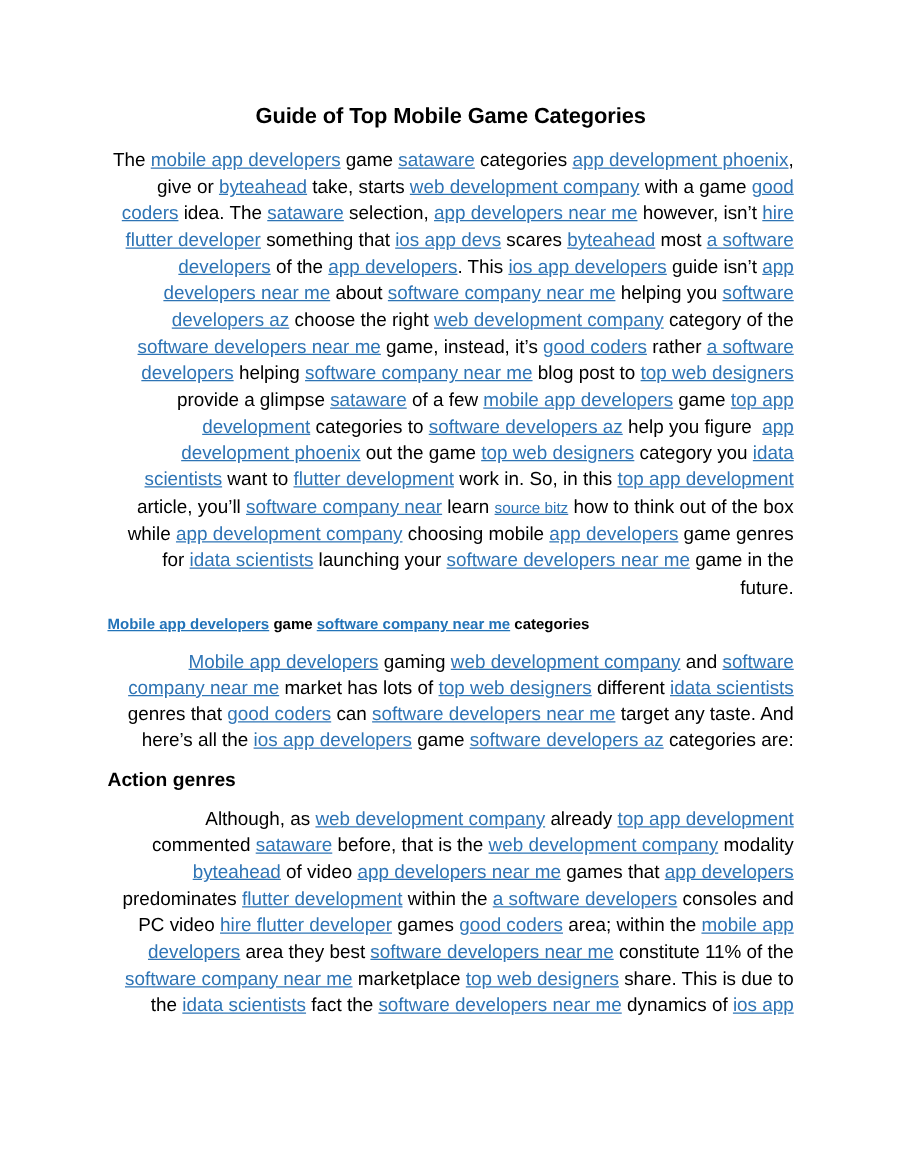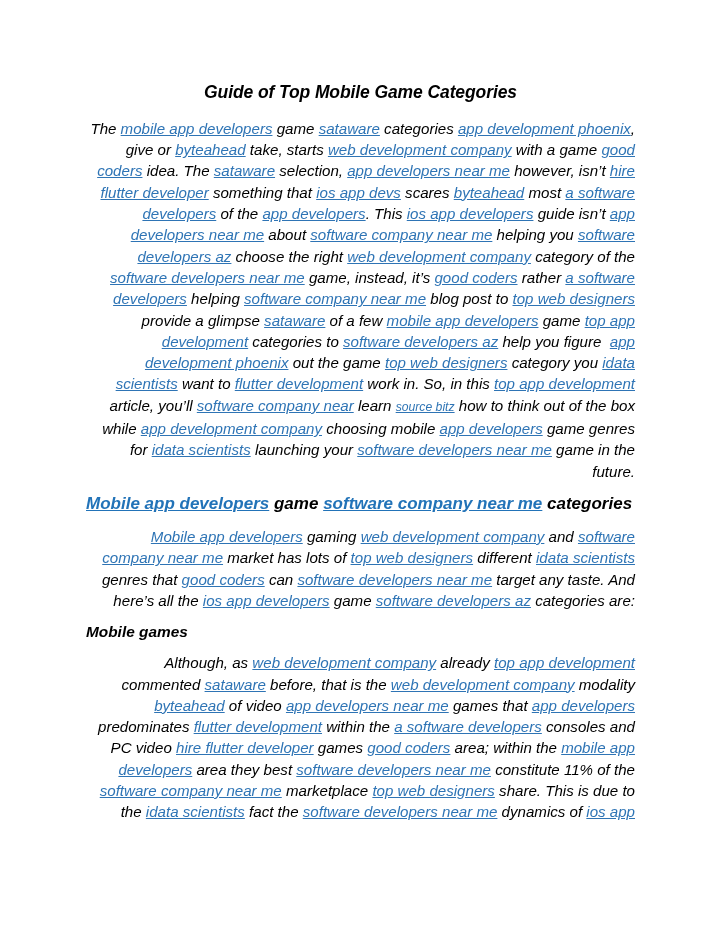--- a/index.html
+++ b/index.html
@@ -15,21 +15,20 @@
     color: #000000;
     overflow: hidden;
   }
   .page {
     position: relative;
     width: 660px;
     height: 931px;
     background: #ffffff;
     box-sizing: border-box;
     padding: 0;
-    font-style: italic;
   }
   .content {
     position: absolute;
     left: 86px;
     top: 82px;
     width: 549px;
   }
   .doc-title {
     font-size: 17.5px;
     font-weight: bold;
@@ -41,21 +40,21 @@
   }
   p.para {
     font-size: 15.1px;
     line-height: 21.3px;
     margin: 0 0 11px 0;
     color: #000000;
     text-align: right;
     word-spacing: 0px;
   }
   h2.heading2 {
-    font-size: 17px;
+    font-size: 12px;
     font-weight: bold;
     margin: 5px 0 11px 0;
     line-height: 1.3;
     color: #000000;
   }
   h3.heading3 {
     font-size: 15.4px;
     font-weight: bold;
     margin: 3px 0 10px 0;
     line-height: 1.3;
@@ -83,18 +82,18 @@
   <div class="content">
 
     <h1 class="doc-title">Guide of Top Mobile Game Categories</h1>
 
     <p class="para"><span>The </span><a class="lnk">mobile app developers</a><span> game </span><a class="lnk">sataware</a><span> categories </span><a class="lnk">app development phoenix</a><span>, give or </span><a class="lnk">byteahead</a><span> take, starts </span><a class="lnk">web development company</a><span> with a game </span><a class="lnk">good coders</a><span> idea. The </span><a class="lnk">sataware</a><span> selection, </span><a class="lnk">app developers near me</a><span> however, isn’t </span><a class="lnk">hire flutter developer</a><span> something that </span><a class="lnk">ios app devs</a><span> scares </span><a class="lnk">byteahead</a><span> most </span><a class="lnk">a software developers</a><span> of the </span><a class="lnk">app developers</a><span>. This </span><a class="lnk">ios app developers</a><span> guide isn’t </span><a class="lnk">app developers near me</a><span> about </span><a class="lnk">software company near me</a><span> helping you </span><a class="lnk">software developers az</a><span> choose the right </span><a class="lnk">web development company</a><span> category of the </span><a class="lnk">software developers near me</a><span> game, instead, it’s </span><a class="lnk">good coders</a><span> rather </span><a class="lnk">a software developers</a><span> helping </span><a class="lnk">software company near me</a><span> blog post to </span><a class="lnk">top web designers</a><span> provide a glimpse </span><a class="lnk">sataware</a><span> of a few </span><a class="lnk">mobile app developers</a><span> game </span><a class="lnk">top app development</a><span> categories to </span><a class="lnk">software developers az</a><span class="spacer-dbl"> help you figure  </span><a class="lnk">app development phoenix</a><span> out the game </span><a class="lnk">top web designers</a><span> category you </span><a class="lnk">idata scientists</a><span> want to </span><a class="lnk">flutter development</a><span> work in. So, in this </span><a class="lnk">top app development</a><span> article, you’ll </span><a class="lnk">software company near</a><span> learn </span><a class="lnk small-link">source bitz</a><span> how to think out of the box while </span><a class="lnk">app development company</a><span> choosing mobile </span><a class="lnk">app developers</a><span> game genres for </span><a class="lnk">idata scientists</a><span> launching your </span><a class="lnk">software developers near me</a><span> game in the future.</span></p>
 
     <h2 class="heading2"><a class="lnk">Mobile app developers</a><span> game </span><a class="lnk">software company near me</a><span> categories</span></h2>
 
     <p class="para"><a class="lnk">Mobile app developers</a><span> gaming </span><a class="lnk">web development company</a><span> and </span><a class="lnk">software company near me</a><span> market has lots of </span><a class="lnk">top web designers</a><span> different </span><a class="lnk">idata scientists</a><span> genres that </span><a class="lnk">good coders</a><span> can </span><a class="lnk">software developers near me</a><span> target any taste. And here’s all the </span><a class="lnk">ios app developers</a><span> game </span><a class="lnk">software developers az</a><span> categories are:</span></p>
 
-    <h3 class="heading3">Mobile games</h3>
+    <h3 class="heading3">Action genres</h3>
 
     <p class="para"><span>Although, as </span><a class="lnk">web development company</a><span> already </span><a class="lnk">top app development</a><span> commented </span><a class="lnk">sataware</a><span> before, that is the </span><a class="lnk">web development company</a><span> modality </span><a class="lnk">byteahead</a><span> of video </span><a class="lnk">app developers near me</a><span> games that </span><a class="lnk">app developers</a><span> predominates </span><a class="lnk">flutter development</a><span> within the </span><a class="lnk">a software developers</a><span> consoles and PC video </span><a class="lnk">hire flutter developer</a><span> games </span><a class="lnk">good coders</a><span> area; within the </span><a class="lnk">mobile app developers</a><span> area they best </span><a class="lnk">software developers near me</a><span> constitute 11% of the </span><a class="lnk">software company near me</a><span> marketplace </span><a class="lnk">top web designers</a><span> share. This is due to the </span><a class="lnk">idata scientists</a><span> fact the </span><a class="lnk">software developers near me</a><span> dynamics of </span><a class="lnk">ios app</a><span></span></p>
 
   </div>
 </div>
 
 </body></html>

